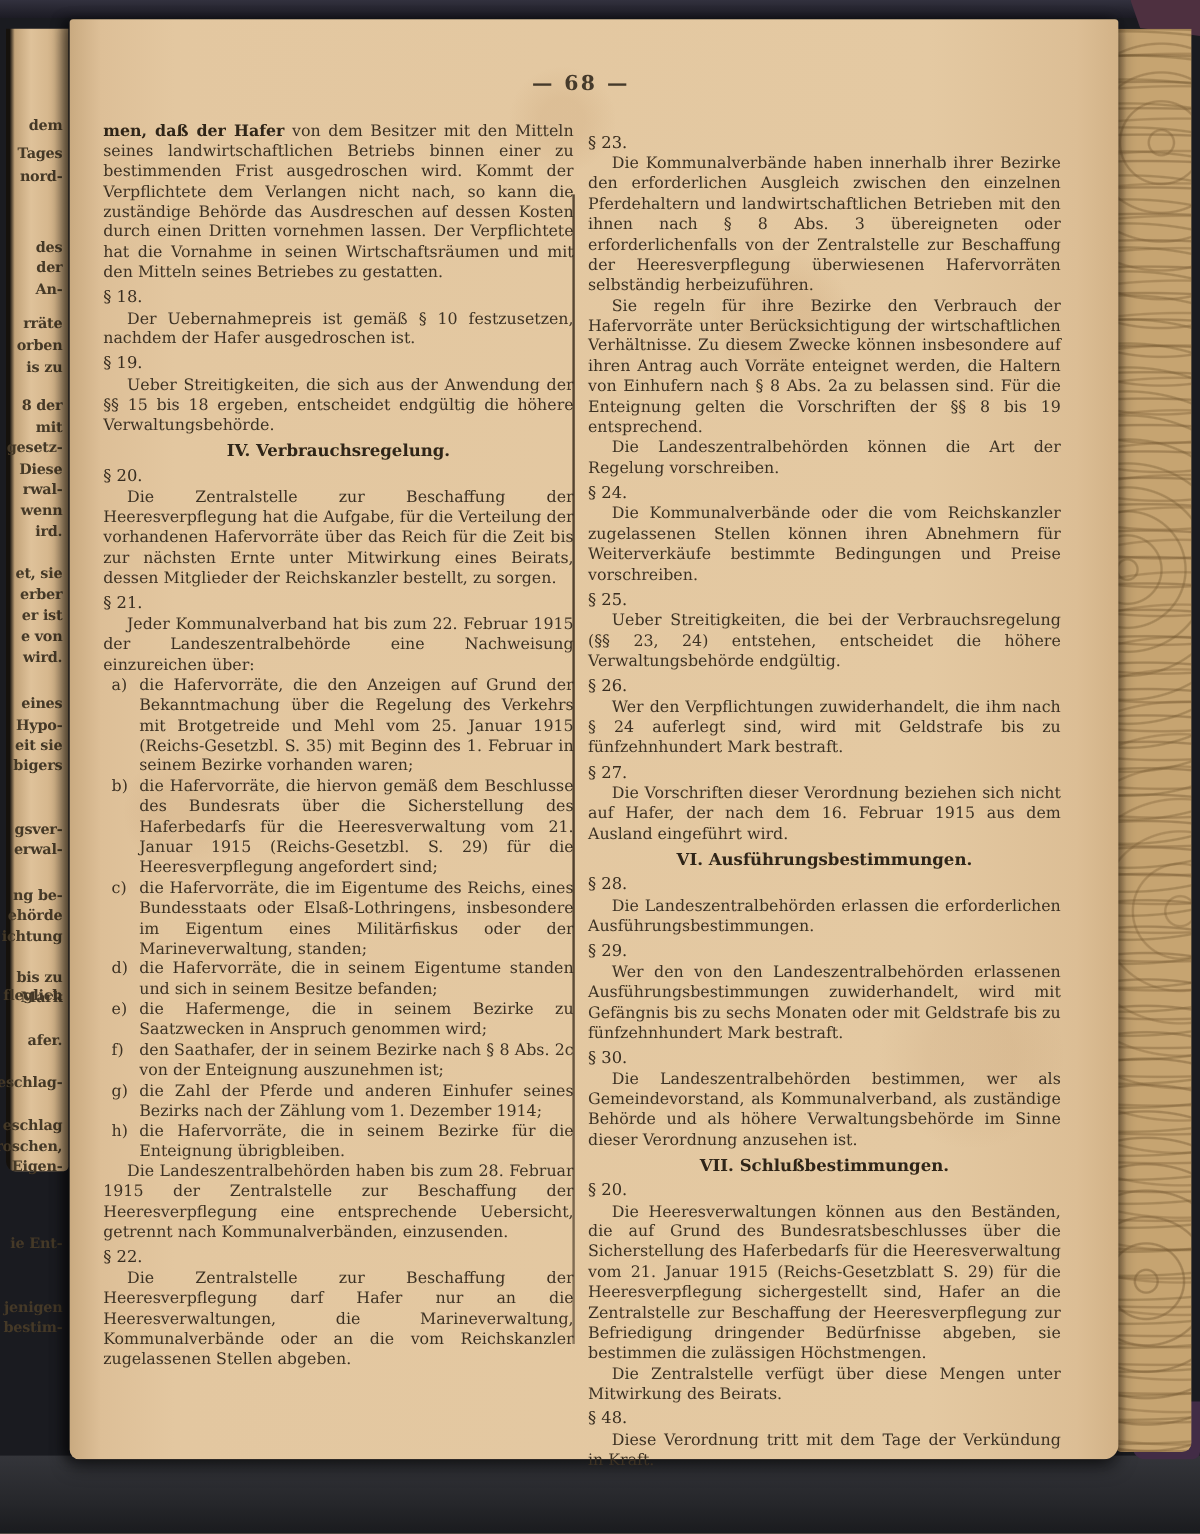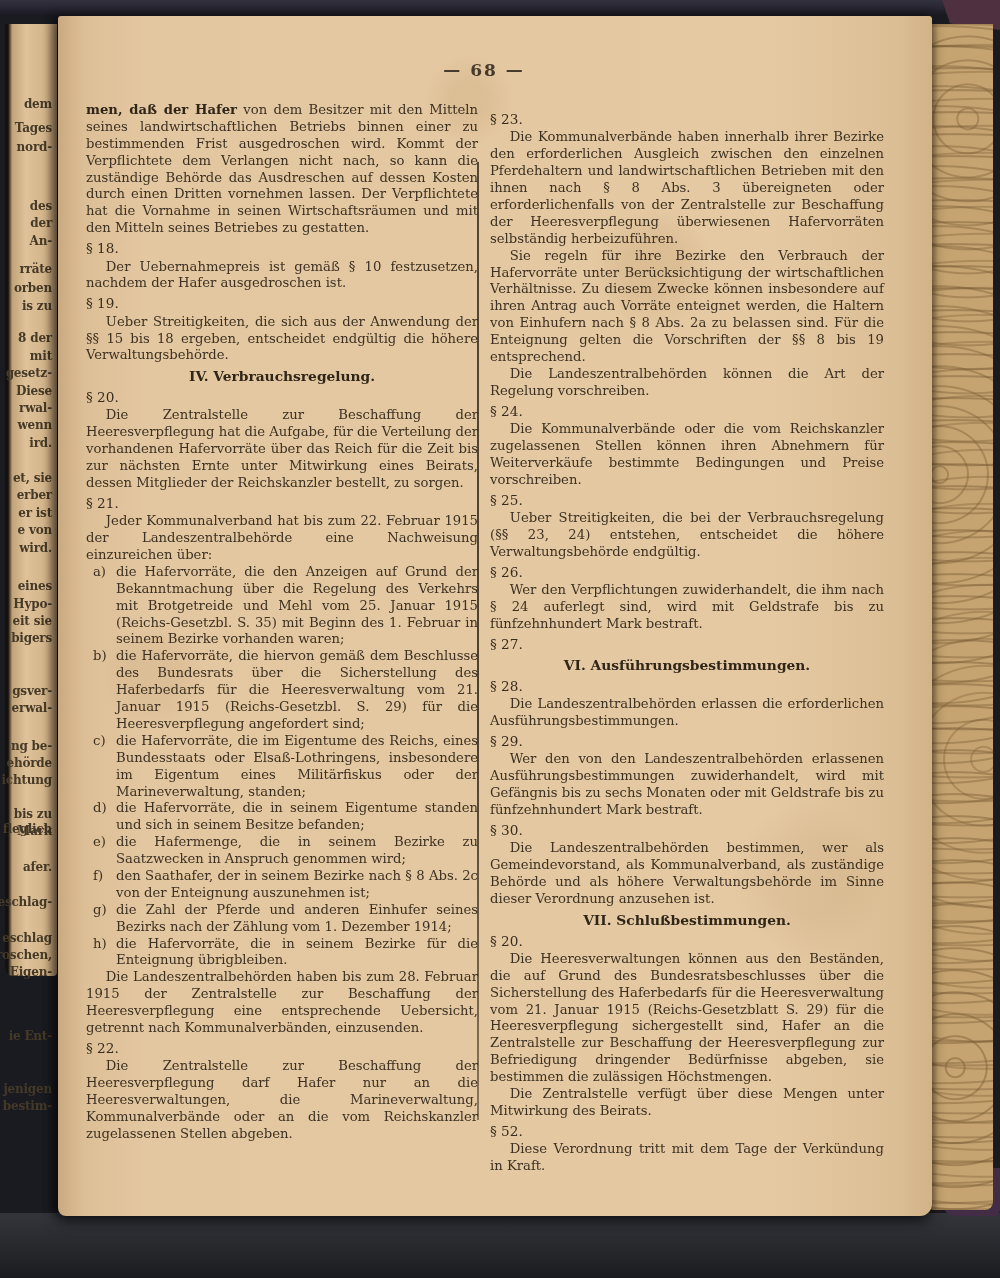--- a/index.html
+++ b/index.html
@@ -148,27 +148,28 @@
       <p class="para">Die Kommunalverbände haben innerhalb ihrer Bezirke den erforderlichen Ausgleich zwischen den einzelnen Pferdehaltern und landwirtschaftlichen Betrieben mit den ihnen nach § 8 Abs. 3 übereigneten oder erforderlichenfalls von der Zentralstelle zur Beschaffung der Heeresverpflegung überwiesenen Hafervorräten selbständig herbeizuführen.</p>
       <p class="para">Sie regeln für ihre Bezirke den Verbrauch der Hafervorräte unter Berücksichtigung der wirtschaftlichen Verhältnisse. Zu diesem Zwecke können insbesondere auf ihren Antrag auch Vorräte enteignet werden, die Haltern von Einhufern nach § 8 Abs. 2a zu belassen sind. Für die Enteignung gelten die Vorschriften der §§ 8 bis 19 entsprechend.</p>
       <p class="para">Die Landeszentralbehörden können die Art der Regelung vorschreiben.</p>
       <div class="para-heading">§ 24.</div>
       <p class="para">Die Kommunalverbände oder die vom Reichskanzler zugelassenen Stellen können ihren Abnehmern für Weiterverkäufe bestimmte Bedingungen und Preise vorschreiben.</p>
       <div class="para-heading">§ 25.</div>
       <p class="para">Ueber Streitigkeiten, die bei der Verbrauchsregelung (§§ 23, 24) entstehen, entscheidet die höhere Verwaltungsbehörde endgültig.</p>
       <div class="para-heading">§ 26.</div>
       <p class="para">Wer den Verpflichtungen zuwiderhandelt, die ihm nach § 24 auferlegt sind, wird mit Geldstrafe bis zu fünfzehnhundert Mark bestraft.</p>
       <div class="para-heading">§ 27.</div>
+      <p class="para">Die Vorschriften dieser Verordnung beziehen sich nicht auf Hafer, der nach dem 16. Februar 1915 aus dem Ausland eingeführt wird.</p>
       <div class="section-heading">VI. Ausführungsbestimmungen.</div>
       <div class="para-heading">§ 28.</div>
       <p class="para">Die Landeszentralbehörden erlassen die erforderlichen Ausführungsbestimmungen.</p>
       <div class="para-heading">§ 29.</div>
       <p class="para">Wer den von den Landeszentralbehörden erlassenen Ausführungsbestimmungen zuwiderhandelt, wird mit Gefängnis bis zu sechs Monaten oder mit Geldstrafe bis zu fünfzehnhundert Mark bestraft.</p>
       <div class="para-heading">§ 30.</div>
       <p class="para">Die Landeszentralbehörden bestimmen, wer als Gemeindevorstand, als Kommunalverband, als zuständige Behörde und als höhere Verwaltungsbehörde im Sinne dieser Verordnung anzusehen ist.</p>
       <div class="section-heading">VII. Schlußbestimmungen.</div>
       <div class="para-heading">§ 20.</div>
       <p class="para">Die Heeresverwaltungen können aus den Beständen, die auf Grund des Bundesratsbeschlusses über die Sicherstellung des Haferbedarfs für die Heeresverwaltung vom 21. Januar 1915 (Reichs-Gesetzblatt S. 29) für die Heeresverpflegung sichergestellt sind, Hafer an die Zentralstelle zur Beschaffung der Heeresverpflegung zur Befriedigung dringender Bedürfnisse abgeben, sie bestimmen die zulässigen Höchstmengen.</p>
       <p class="para">Die Zentralstelle verfügt über diese Mengen unter Mitwirkung des Beirats.</p>
-      <div class="para-heading">§ 52.</div>
+      <div class="para-heading">§ 48.</div>
       <p class="para">Diese Verordnung tritt mit dem Tage der Verkündung in Kraft.</p>
     </div>
 </div>
 
 </body></html>

